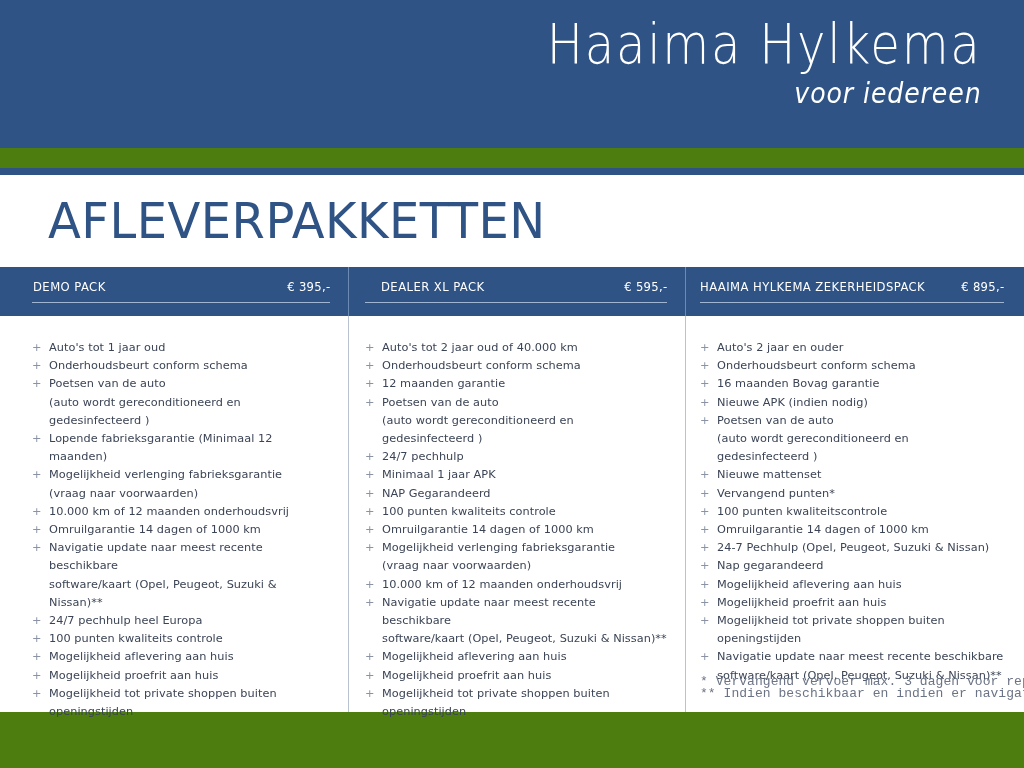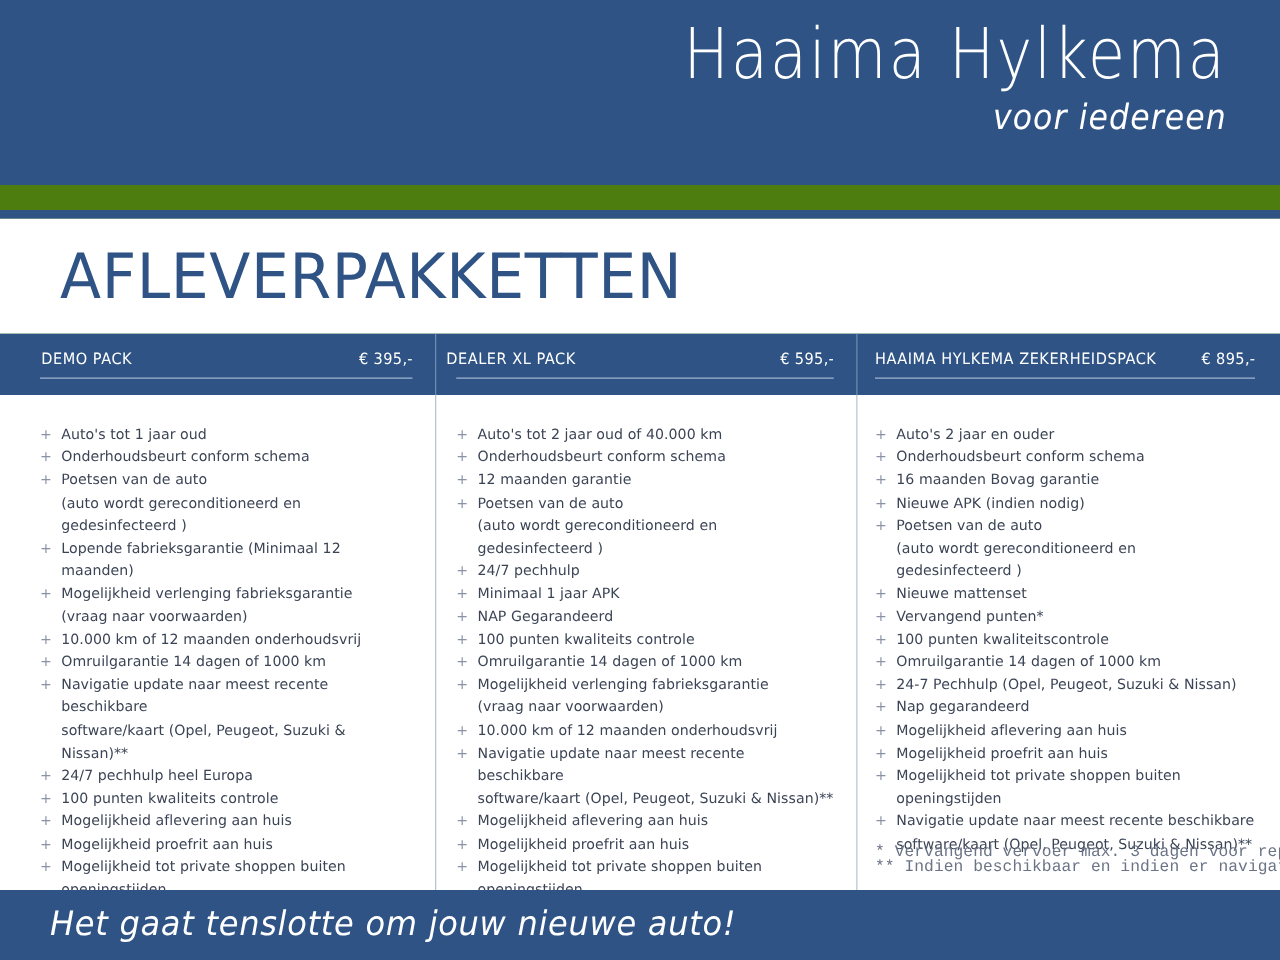--- a/index.html
+++ b/index.html
@@ -106,21 +106,21 @@
     left: 0; top: 0;
     width: 1024px;
     height: 49px;
     display: flex;
   }
   .hdr-col {
     position: relative;
     box-sizing: border-box;
   }
   .hdr-col.c1 { width: 348px; padding-left: 33px; padding-right: 18px; }
-  .hdr-col.c2 { width: 337px; padding-left: 8px; padding-right: 18px; border-left: 1px solid #6c8bb4; }
+  .hdr-col.c2 { width: 337px; padding-left: 32px; padding-right: 18px; border-left: 1px solid #6c8bb4; }
   .hdr-col.c3 { width: 339px; padding-left: 14px; padding-right: 20px; border-left: 1px solid #6c8bb4; }
 
   .hdr-row {
     display: flex;
     align-items: baseline;
     justify-content: space-between;
     padding-top: 12px;
     white-space: nowrap;
   }
   .hdr-name {
@@ -338,17 +338,14 @@
           <li><span class="plus">+</span><span>Navigatie update naar meest recente beschikbare</span><span class="cont">software/kaart (Opel, Peugeot, Suzuki &amp; Nissan)**</span></li>
         </ul>
       <div class="footnotes">
           <div>* Vervangend vervoer max. 3 dagen voor reparaties die langer duren dan 24 uur</div>
           <div>** Indien beschikbaar en indien er navigatie in de auto zit.</div>
         </div>
     </div>
 
   </div>
 
-  <div class="bottom-banner">
-    <div class="bottom-text">Het gaat tenslotte om jouw nieuwe auto!</div>
-  </div>
 
 </div>
 
 </body></html>

